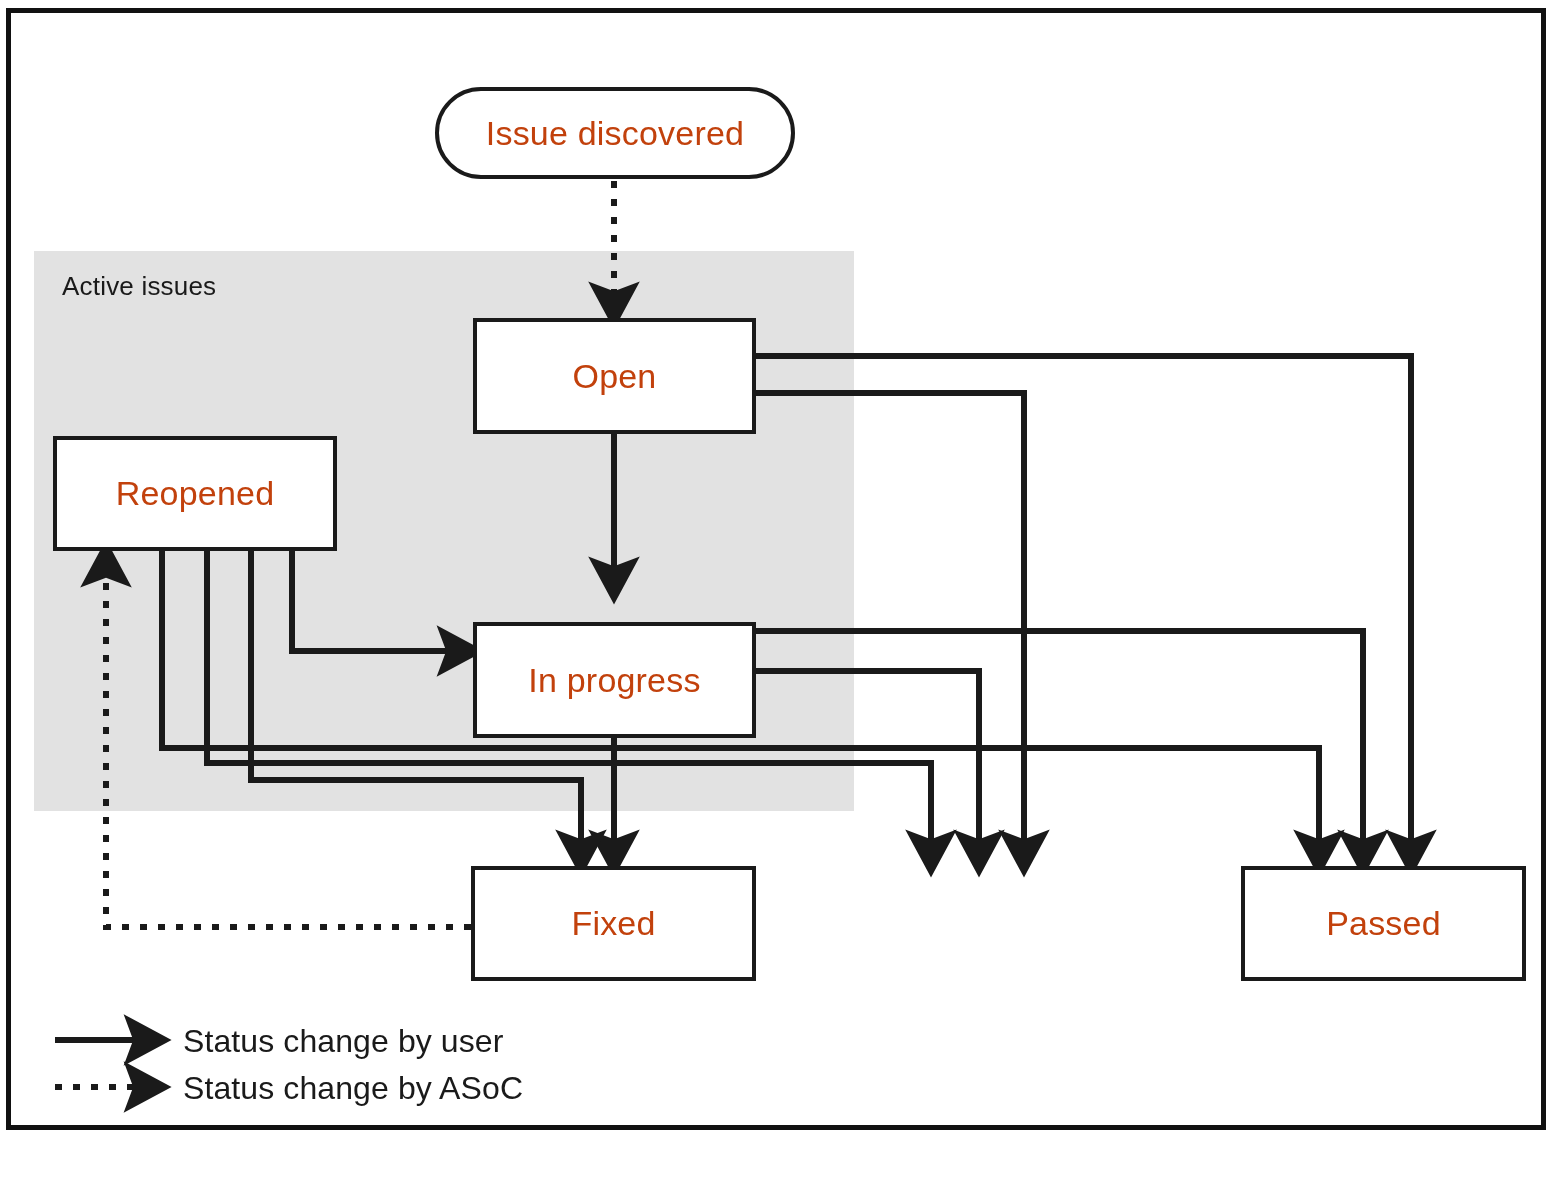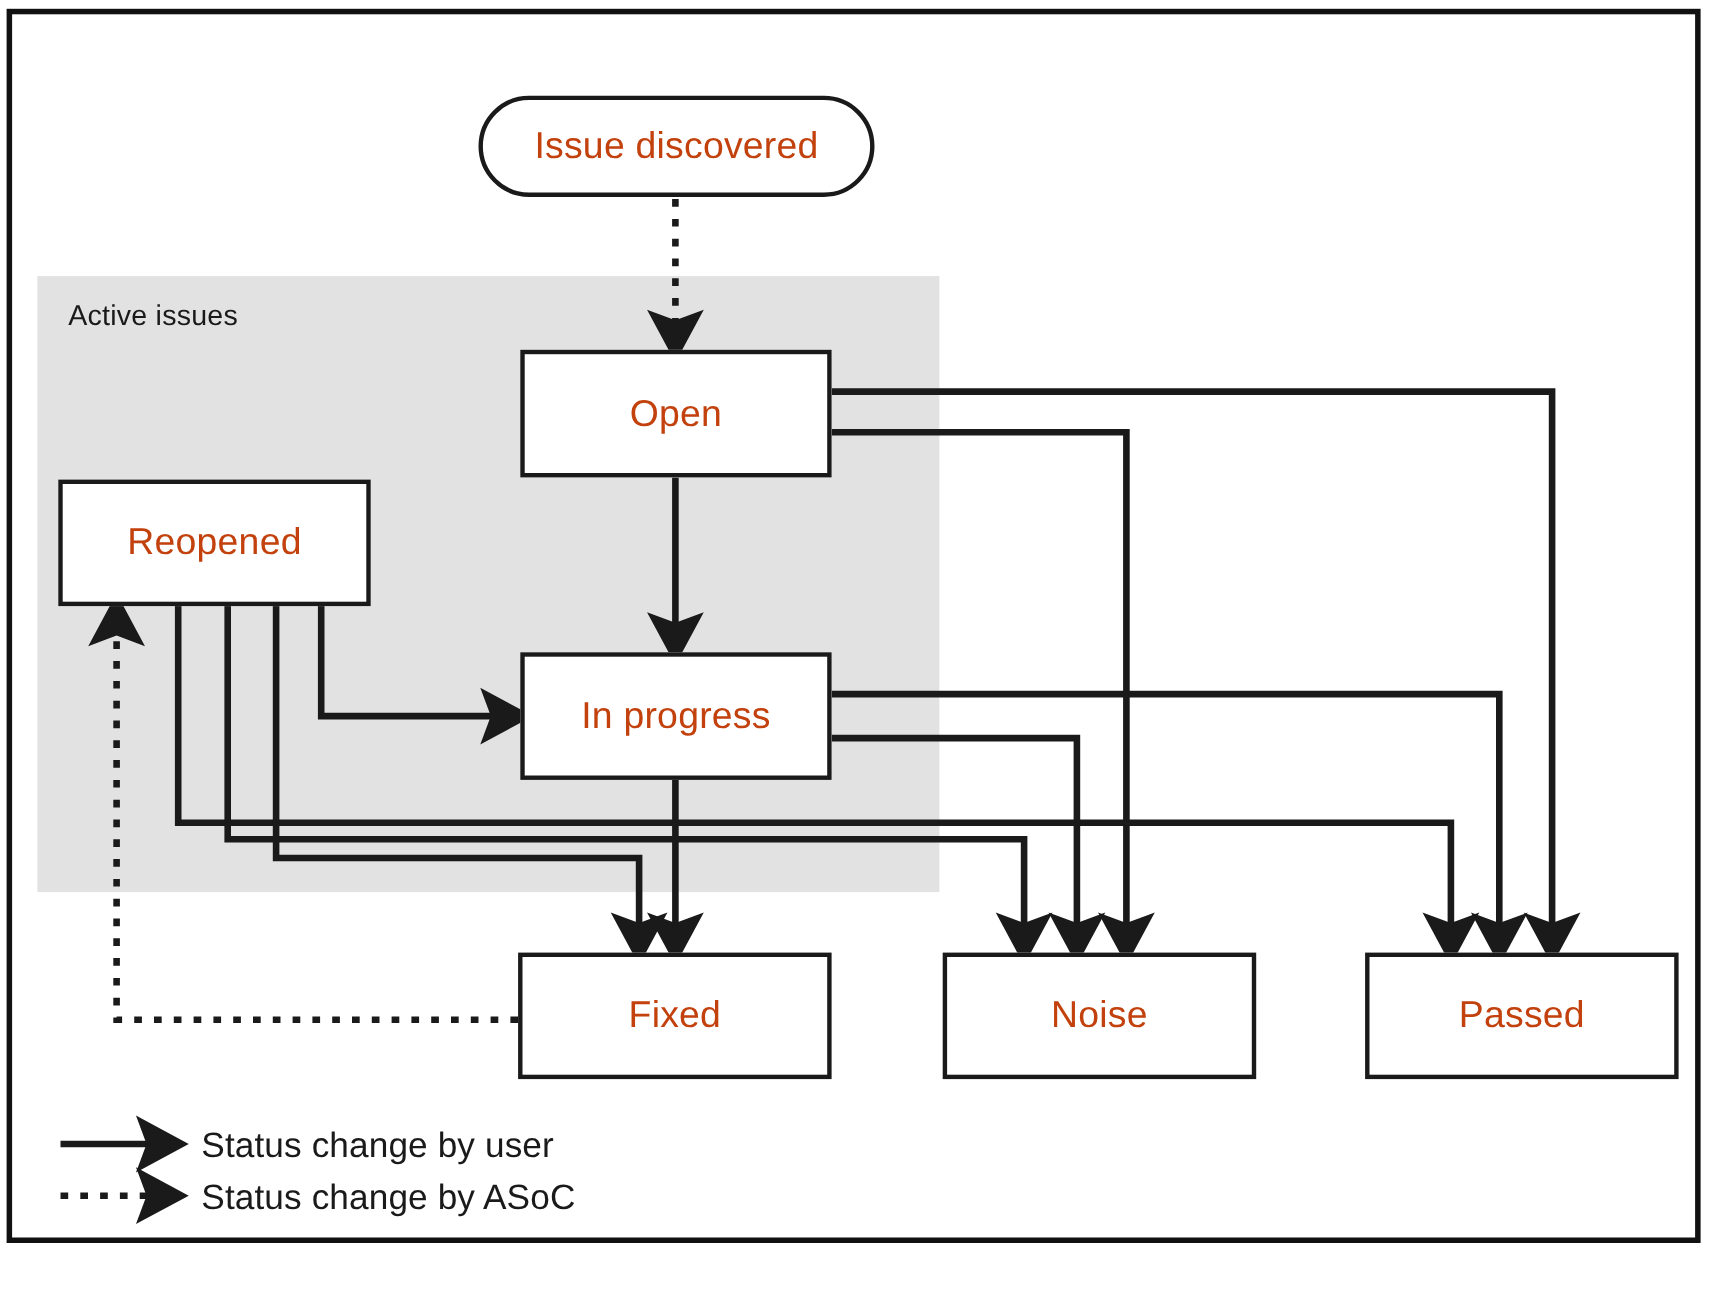--- a/index.html
+++ b/index.html
@@ -5,21 +5,21 @@
   html,body{margin:0;padding:0;background:#ffffff;}
   body{width:1558px;height:1189px;font-family:"Liberation Sans",sans-serif;}
   #stage{position:relative;width:1558px;height:1189px;overflow:hidden;background:#fff;}
   #frame{position:absolute;left:6px;top:8px;width:1540px;height:1122px;border:5px solid #111;box-sizing:border-box;background:#fff;}
   #activeRegion{position:absolute;left:23px;top:238px;width:820px;height:560px;background:#e2e2e2;}
   #activeLabel{position:absolute;left:51px;top:258px;font-size:26px;color:#1a1a1a;letter-spacing:.2px;white-space:nowrap;}
   .node{position:absolute;box-sizing:border-box;background:#fff;border:4px solid #1a1a1a;display:flex;align-items:center;justify-content:center;color:#c2410c;font-size:34px;letter-spacing:.2px;white-space:nowrap;}
   #nIssue{left:424px;top:74px;width:360px;height:92px;border-radius:46px;}
   #nOpen{left:462px;top:305px;width:283px;height:116px;}
   #nReopened{left:42px;top:423px;width:284px;height:115px;justify-content:center;}
-  #nProgress{left:462px;top:580px;width:283px;height:116px;}
+  #nProgress{left:462px;top:609px;width:283px;height:116px;}
   #nFixed{left:460px;top:853px;width:285px;height:115px;}
   #nNoise{left:846px;top:853px;width:285px;height:115px;}
   #nPassed{left:1230px;top:853px;width:285px;height:115px;}
   #edges{position:absolute;left:0;top:0;width:1558px;height:1189px;pointer-events:none;}
   .legend{position:absolute;color:#1a1a1a;font-size:32px;white-space:nowrap;letter-spacing:.1px;}
   #lgUser{left:172px;top:1010px;}
   #lgAsoc{left:172px;top:1057px;}
 </style>
 </head>
 <body>
@@ -80,23 +80,20 @@
     </div>
 
     <div class="node" id="nProgress">
       <span>In progress</span>
     </div>
 
     <div class="node" id="nFixed">
       <span>Fixed</span>
     </div>
 
-    <div class="node" id="nNoise">
-      <span>Noise</span>
-    </div>
 
     <div class="node" id="nPassed">
       <span>Passed</span>
     </div>
 
     <div class="legend" id="lgUser">Status change by user</div>
     <div class="legend" id="lgAsoc">Status change by ASoC</div>
 
   </div>
 </div>

